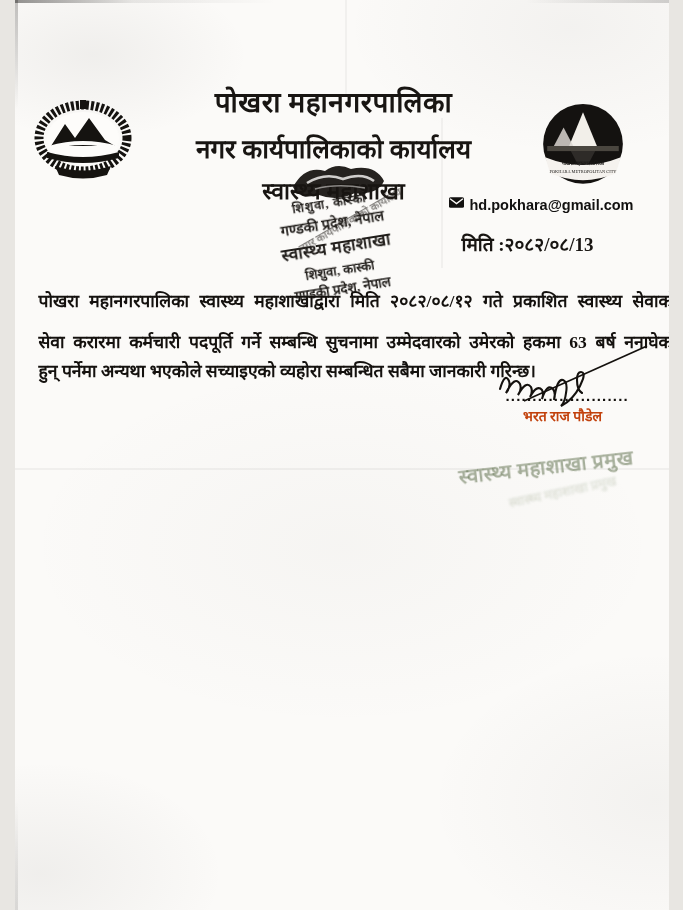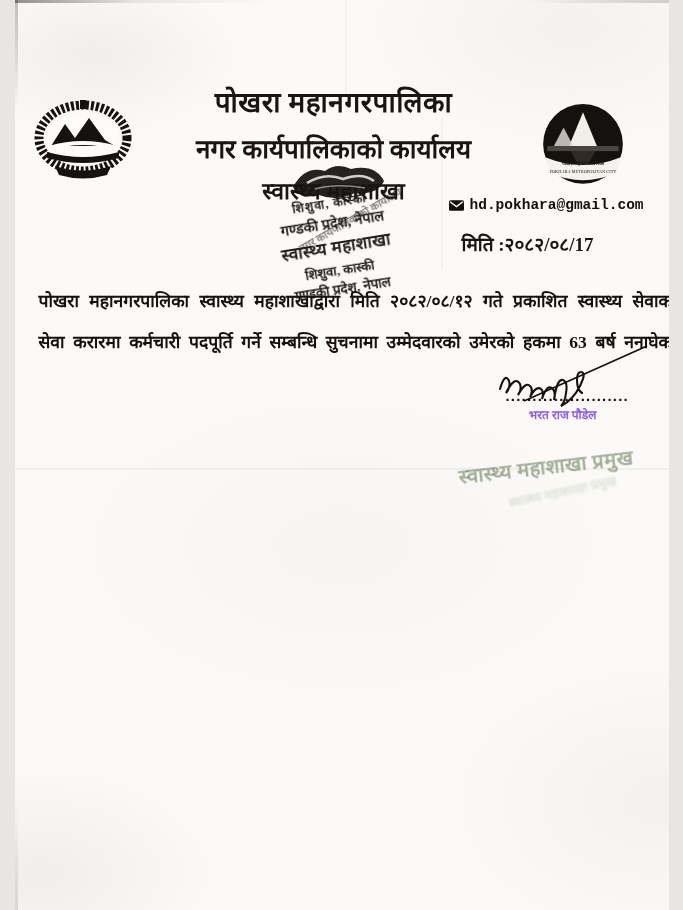--- a/index.html
+++ b/index.html
@@ -28,22 +28,22 @@
   .crease-v{position:absolute;width:2px;background:rgba(60,55,50,.05);}
 
   .header{position:absolute;left:104px;top:82px;width:430px;text-align:center;}
   .h-title{font-size:28px;font-weight:700;letter-spacing:.5px;}
   .h-office{font-size:26px;font-weight:700;margin-top:10px;}
   .h-division{font-size:23px;font-weight:700;margin-top:8px;}
 
   .emblem-left{position:absolute;left:16px;top:96px;width:104px;height:94px;}
   .logo-right{position:absolute;left:522px;top:101px;width:92px;height:90px;}
 
-  .email-row{position:absolute;left:434px;top:197px;display:flex;align-items:center;gap:6px;
-    font-family:Liberation Mono, monospace;font-weight:700;font-size:14.5px;color:#121110;}
+  .email-row{position:absolute;left:434px;top:197px;display:flex;align-items:flex-start;gap:6px;
+    font-family:Liberation Sans, sans-serif;font-weight:700;font-size:14.5px;color:#121110;}
   .date-line{position:absolute;left:447px;top:231px;font-size:19px;font-weight:700;}
 
   
   .stamp-blob{position:absolute;left:270px;top:161px;width:106px;height:44px;}
   .stamp-text{
     position:absolute;left:226px;top:194px;width:190px;text-align:center;
     transform:rotate(-9deg);color:#201d1a;filter:blur(.25px);
   }
   .stamp-text .s1{font-size:12.5px;font-weight:700;letter-spacing:1px;}
   .stamp-text .s2{font-size:14.5px;font-weight:700;margin-top:1px;}
@@ -57,21 +57,21 @@
   }
 
   .body-text{position:absolute;left:24px;top:275px;width:638px;
     font-size:17.5px;font-weight:700;line-height:29px;color:#14110e;}
   .body-text .just{text-align:justify;text-align-last:justify;margin-top:12px;}
 
   .sig-svg{position:absolute;left:481px;top:341px;width:154px;height:66px;}
   .sig-dots{position:absolute;left:491px;top:387px;font-size:15px;font-weight:900;
     letter-spacing:1.2px;color:#14110e;font-family:"Liberation Sans","DejaVu Sans",sans-serif;}
   .sig-name{position:absolute;left:483px;top:406px;width:130px;text-align:center;
-    font-size:12px;font-weight:700;color:#8b5cf6;}
+    font-size:14px;font-weight:700;color:#c2410c;}
 
   .green-stamp{position:absolute;left:443px;top:450px;width:230px;
     transform:rotate(-6.5deg);font-size:20px;font-weight:700;letter-spacing:.5px;
     color:rgba(113,128,97,.62);filter:blur(.4px);}
   .green-stamp-ghost{position:absolute;left:492px;top:477px;width:160px;
     transform:rotate(-12deg);font-size:13px;font-weight:700;
     color:rgba(113,128,97,.20);filter:blur(1px);}
 </style>
 </head>
 <body>
@@ -112,40 +112,41 @@
   </svg>
 
   <div class="email-row">
     <svg width="15" height="11" viewBox="0 0 14 10">
       <rect x="0" y="0" width="14" height="10" rx="1.5" fill="#121110"></rect>
       <path d="M1,1.5 L7,6 L13,1.5" stroke="#fbfaf8" stroke-width="1.3" fill="none"></path>
     </svg>
     <span>hd.pokhara@gmail.com</span>
   </div>
 
-  <div class="date-line">मिति :२०८२/०८/17</div>
+  <div class="date-line">मिति :२०८२/०८/13</div>
 
   <svg class="stamp-blob" viewBox="0 0 106 44">
     <path d="M8,26 Q20,4 40,10 Q52,1 66,8 Q90,3 99,20 Q93,34 70,32 Q52,41 34,34 Q13,39 8,26 Z" fill="#171411" opacity=".94"></path>
     <path d="M22,22 Q40,11 58,18 Q77,11 89,20" stroke="#fbfaf8" stroke-width="2.6" fill="none" opacity=".8"></path>
     <path d="M30,28 Q52,22 80,27" stroke="#fbfaf8" stroke-width="1.6" fill="none" opacity=".5"></path>
   </svg>
 
   <div class="stamp-text">
     <div class="s1">शिशुवा, कास्की</div>
     <div class="s2">गण्डकी प्रदेश, नेपाल</div>
     <div class="s3">स्वास्थ्य महाशाखा</div>
     <div class="s4">शिशुवा, कास्की</div>
     <div class="s5">गण्डकी प्रदेश, नेपाल</div>
   </div>
   <div class="stamp-diagonal">नगर कार्यपालिकाको कार्यालय</div>
 
   <div class="body-text">
     <div class="just">पोखरा महानगरपालिका स्वास्थ्य महाशाखाद्वारा मिति २०८२/०८/१२ गते प्रकाशित स्वास्थ्य सेवाको</div>
     <div class="just">सेवा करारमा कर्मचारी पदपूर्ति गर्ने सम्बन्धि सुचनामा उम्मेदवारको उमेरको हकमा 63 बर्ष ननाघेको</div>
+    <div>हुन् पर्नेमा अन्यथा भएकोले सच्याइएको व्यहोरा सम्बन्धित सबैमा जानकारी गरिन्छ।</div>
   </div>
 
   <svg class="sig-svg" viewBox="0 0 154 66">
     <path d="M4,48 q5,-17 9,-8 q2,6 -3,12 q9,-18 14,-9 q2,6 -2,11 q8,-15 13,-8 q2,5 -1,10 q7,-13 12,-7 q2,4 0,9 q5,-16 11,-10 q3,4 1,11 q3,-22 9,-20 q5,2 3,13 q-1,9 -5,13 q12,-6 19,-20 l3,-7 q2,-7 -2,-7 q-4,0 -4,8 q0,10 5,13" stroke="#14110e" stroke-width="2.1" fill="none" stroke-linecap="round"></path>
     <line x1="28" y1="60" x2="151" y2="5" stroke="#14110e" stroke-width="1.7"></line>
   </svg>
   <div class="sig-dots">.......................</div>
   <div class="sig-name">भरत राज पौडेल</div>
 
   <div class="green-stamp">स्वास्थ्य महाशाखा प्रमुख</div>

